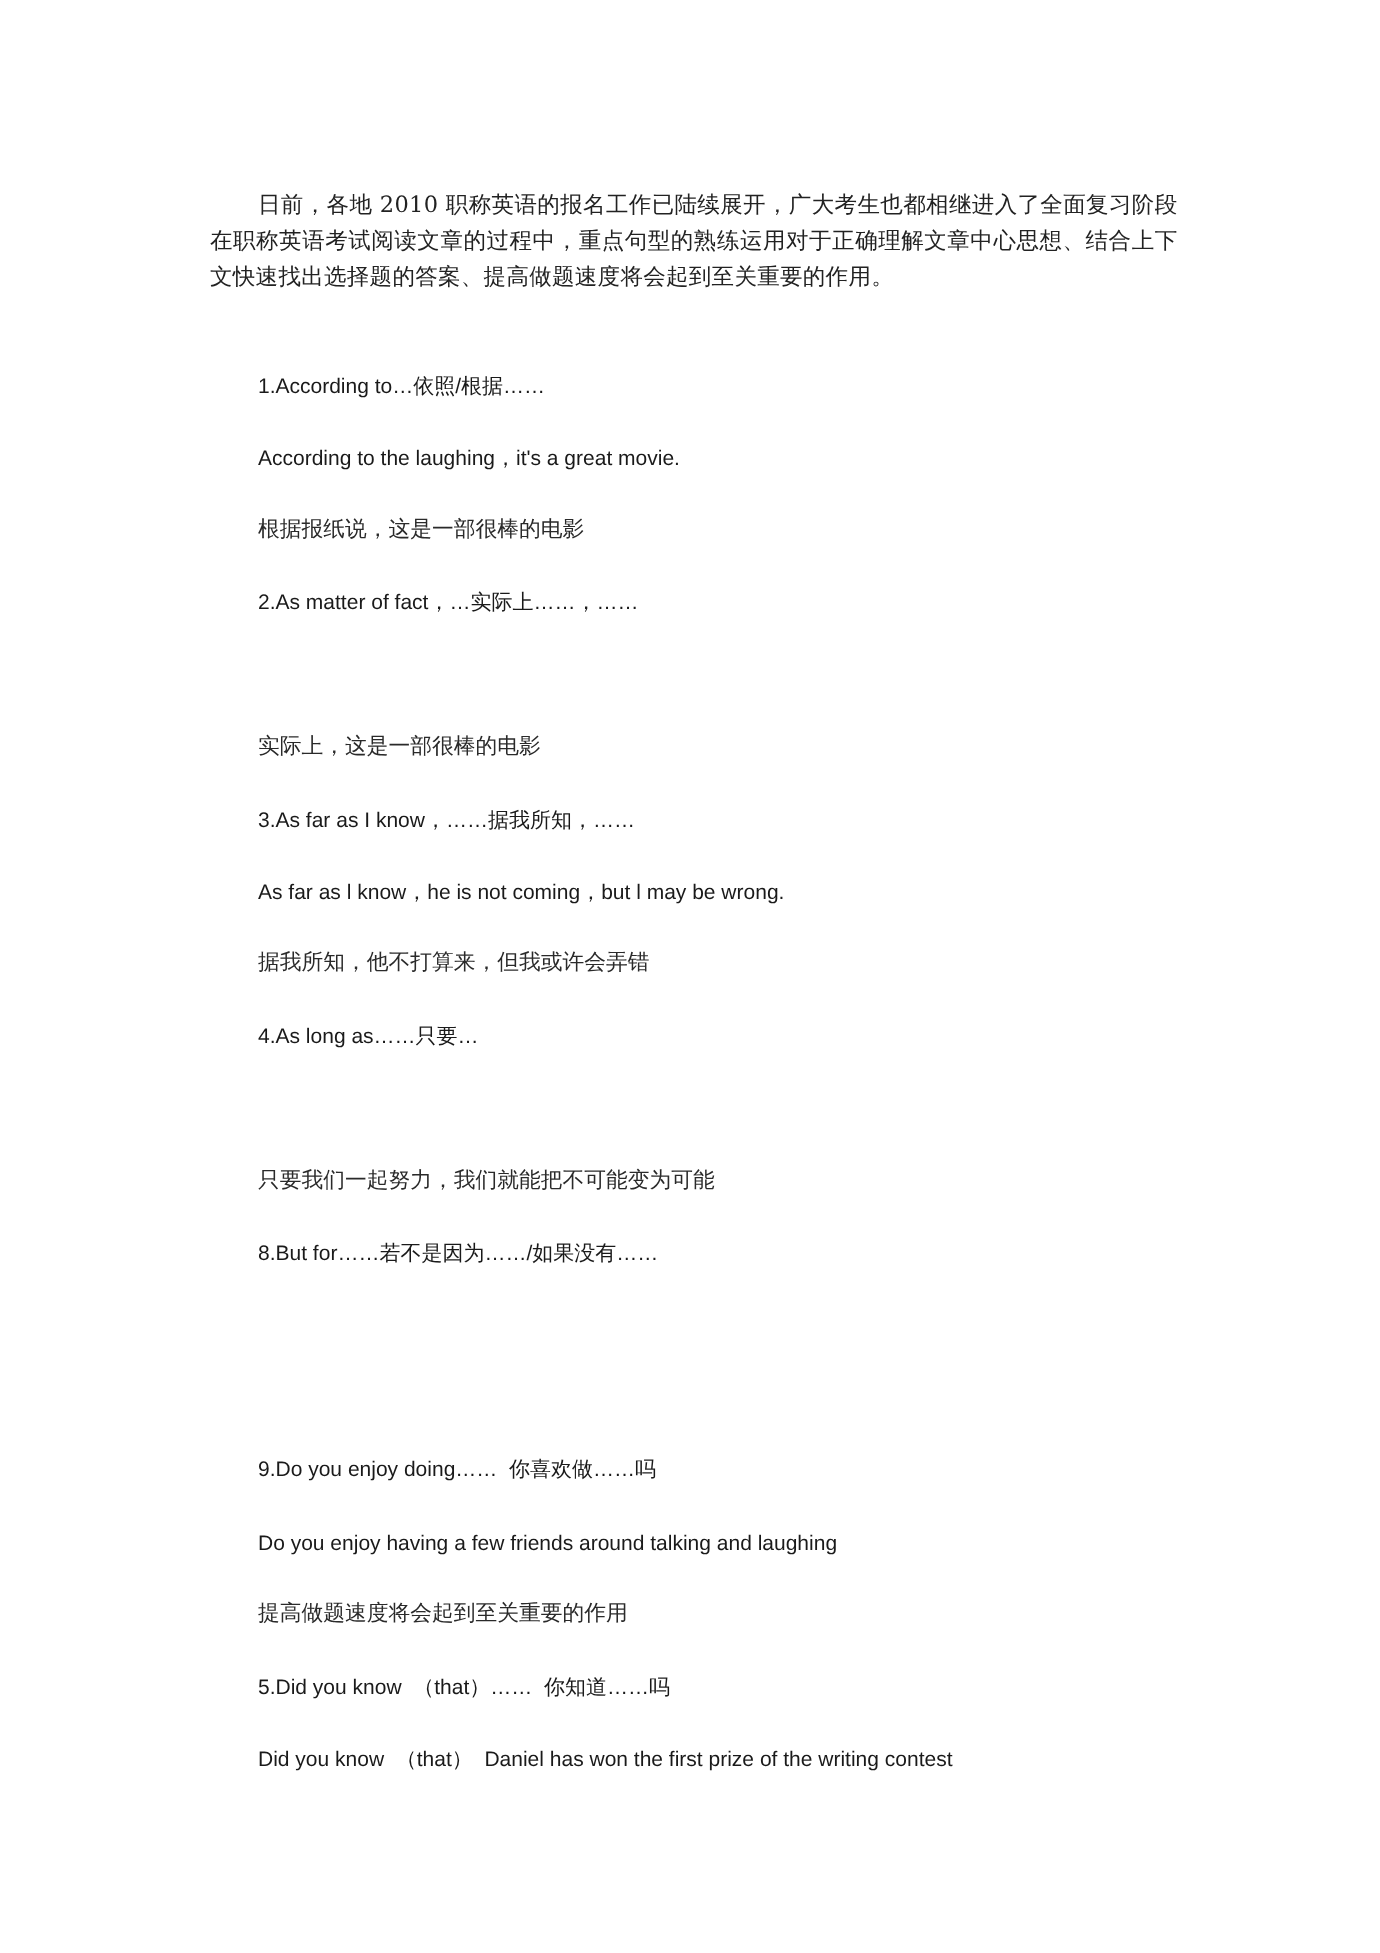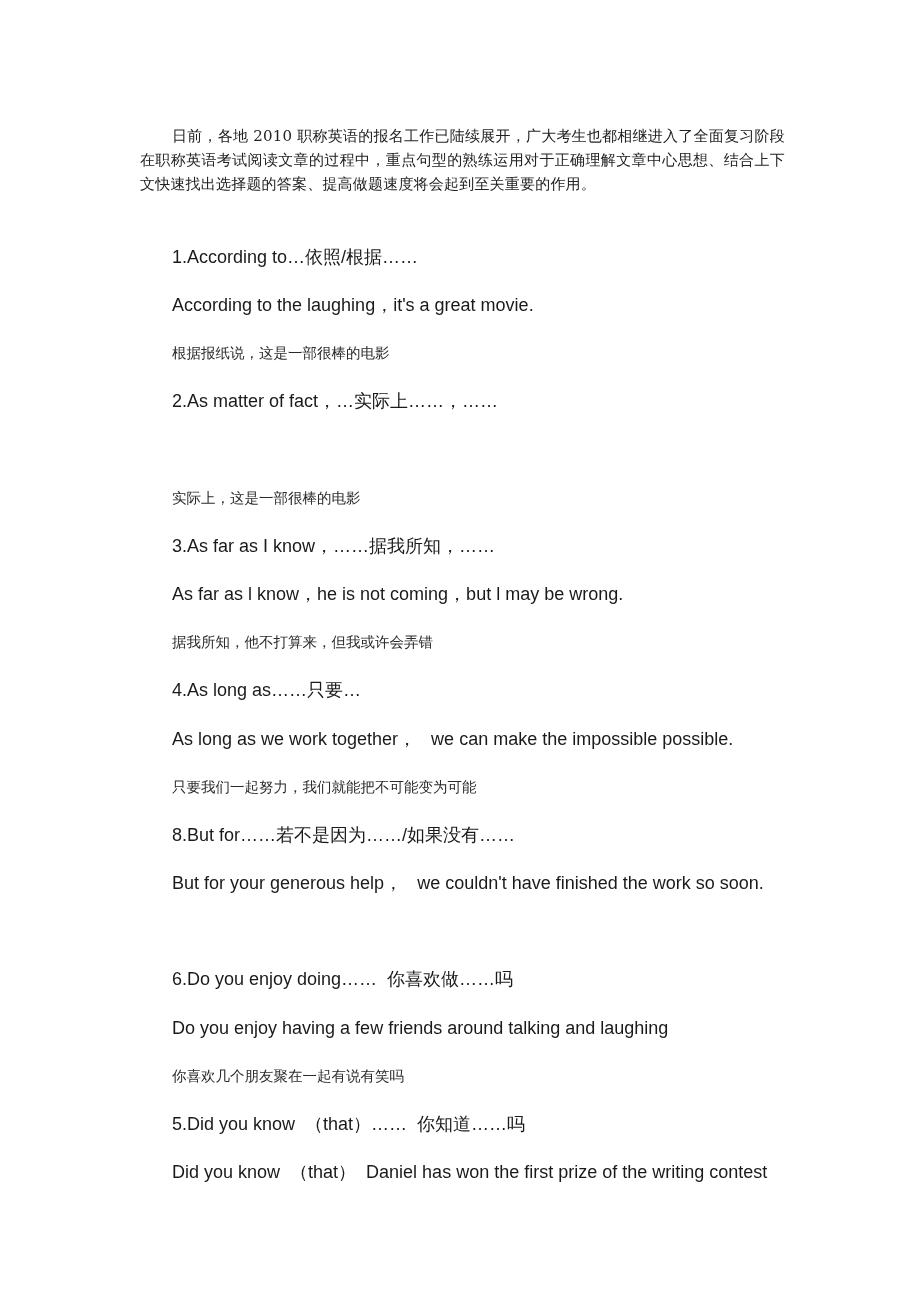--- a/index.html
+++ b/index.html
@@ -41,21 +41,21 @@
       position: absolute;
       left: 172px;
       margin: 0;
       white-space: pre;
       font-size: 14px;
       line-height: 20px;
       color: #1a1a1a;
     }
     .en {
       font-family: "Liberation Sans", "DejaVu Sans", sans-serif;
-      font-size: 18px;
+      font-size: 14px;
     }
     .zh {
       font-family: "DejaVu Serif", "Liberation Serif", serif;
       font-size: 14.5px;
       color: #2a2a2a;
     }
   </style>
 </head>
 <body>
 
@@ -68,26 +68,24 @@
   <p class="line zh" style="top:331px">根据报纸说，这是一部很棒的电影</p>
 
   <p class="line en" style="top:379px">2.As matter of fact，…实际上……，……</p>
   <p class="line zh" style="top:476px">实际上，这是一部很棒的电影</p>
 
   <p class="line en" style="top:524px">3.As far as I know，……据我所知，……</p>
   <p class="line en" style="top:572px">As far as l know，he is not coming，but l may be wrong.</p>
   <p class="line zh" style="top:620px">据我所知，他不打算来，但我或许会弄错</p>
 
   <p class="line en" style="top:668px">4.As long as……只要…</p>
-  <p class="line en" style="top:717px">As long as we work together，   we can make the impossible possible.</p>
   <p class="line zh" style="top:765px">只要我们一起努力，我们就能把不可能变为可能</p>
 
   <p class="line en" style="top:813px">8.But for……若不是因为……/如果没有……</p>
-  <p class="line en" style="top:861px">But for your generous help，   we couldn't have finished the work so soon.</p>
 
-  <p class="line en" style="top:957px">6.Do you enjoy doing……  你喜欢做……吗</p>
+  <p class="line en" style="top:957px">9.Do you enjoy doing……  你喜欢做……吗</p>
   <p class="line en" style="top:1006px">Do you enjoy having a few friends around talking and laughing</p>
-  <p class="line zh" style="top:1054px">你喜欢几个朋友聚在一起有说有笑吗</p>
+  <p class="line zh" style="top:1054px">提高做题速度将会起到至关重要的作用</p>
 
   <p class="line en" style="top:1102px">5.Did you know  （that）……  你知道……吗</p>
   <p class="line en" style="top:1150px">Did you know  （that）  Daniel has won the first prize of the writing contest</p>
 
 </div>
 
 </body></html>

